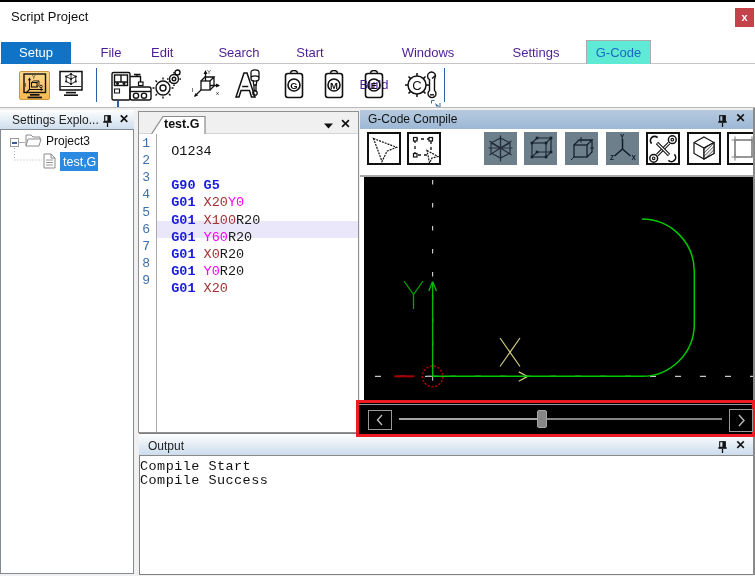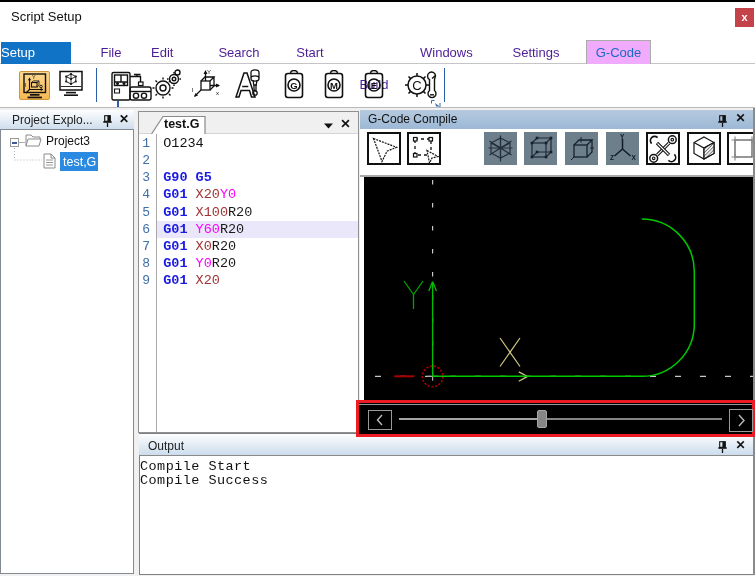--- a/index.html
+++ b/index.html
@@ -6,37 +6,37 @@
   body{width:755px;height:576px;position:relative;background:#f0f0f0;
        font-family:"Liberation Sans",sans-serif;overflow:hidden;}
   .abs{position:absolute;}
   .mono{font-family:"Liberation Mono",monospace;}
 </style>
 </head>
 <body>
 
 <div class="abs" style="left:0;top:0;width:755px;height:108px;background:#fff;"></div>
 <div class="abs" style="left:0;top:0;width:755px;height:1.5px;background:#000;"></div>
-<div class="abs" style="left:11px;top:9px;font-size:13px;color:#111;">Script Setup</div>
+<div class="abs" style="left:11px;top:9px;font-size:13px;color:#111;">Script Project</div>
 <div class="abs" style="left:735px;top:8px;width:19px;height:19px;background:#c4434b;color:#fff;
      font-size:11px;font-weight:bold;text-align:center;line-height:19px;">x</div>
 
 <div class="abs" style="left:0;top:63px;width:755px;height:1px;background:#c5c5c5;"></div>
 <div class="abs" style="left:1px;top:42px;width:70px;height:22px;background:#1173c5;color:#fff;
-     font-size:13px;line-height:22px;">Setup</div>
+     font-size:13px;text-align:center;line-height:22px;">Setup</div>
 <div class="abs" style="top:42px;left:0;width:755px;height:22px;font-size:13px;color:#4c1d95;text-decoration:underline;">
   <span class="abs" style="left:91px;width:40px;text-align:center;top:3px;">File</span>
   <span class="abs" style="left:151px;width:40px;text-align:left;top:3px;">Edit</span>
   <span class="abs" style="left:211px;width:56px;text-align:center;top:3px;">Search</span>
   <span class="abs" style="left:288px;width:44px;text-align:center;top:3px;">Start</span>
   <span class="abs" style="left:352px;width:44px;text-align:center;top:3px;margin-top:32px;">Build</span>
-  <span class="abs" style="left:420px;width:64px;text-align:left;top:3px;">Windows</span>
+  <span class="abs" style="left:396px;width:64px;text-align:center;top:3px;">Windows</span>
   <span class="abs" style="left:506px;width:60px;text-align:center;top:3px;">Settings</span>
 </div>
-<div class="abs" style="left:586px;top:40px;width:65px;height:24px;background:#f0abfc;
+<div class="abs" style="left:586px;top:40px;width:65px;height:24px;background:#5eead4;
      border:1px solid #ababab;border-bottom:none;box-sizing:border-box;color:#1a6ac5;
      font-size:13px;text-align:center;line-height:23px;">G-Code</div>
 
 <div class="abs" id="toolbar" style="left:0;top:64px;width:755px;height:44px;">
 
   <div class="abs" style="left:18.5px;top:6.5px;width:31px;height:29px;border:1px solid #cd9737;
        border-radius:2px;background:linear-gradient(#fbd98f,#f6b854);box-sizing:border-box;"></div>
   <svg class="abs" style="left:18.5px;top:6px;" width="31" height="31" viewBox="0 0 31 31">
     <rect x="5" y="4" width="21.5" height="18.5" fill="none" stroke="#111" stroke-width="1.4"></rect>
     <rect x="11" y="24" width="9.5" height="1.7" fill="#111"></rect>
@@ -168,21 +168,21 @@
   <div class="abs" style="left:117px;top:37px;width:1.5px;height:6px;background:#2b5fa8;"></div>
   <svg class="abs" style="left:431px;top:36px;" width="10" height="8" viewBox="0 0 10 8">
     <path d="M0.5 0.5 h3 M0.5 0.5 v3 M9 7 h-4 M9 7 v-4" stroke="#3a6ea5" stroke-width="1" fill="none"></path>
     <path d="M4 3 l4 3 h-3 z" fill="#3a6ea5"></path>
   </svg>
 </div>
 <div class="abs" style="left:0;top:107px;width:755px;height:1px;background:#b9b9b9;"></div>
 
 <div class="abs" style="left:0;top:110px;width:134px;height:20px;
      background:linear-gradient(#fdfeff,#ccdcec);"></div>
-<div class="abs" style="left:12px;top:113px;font-size:12px;color:#222;">Project Explo...</div>
+<div class="abs" style="left:12px;top:113px;font-size:12px;color:#222;">Settings Explo...</div>
 <svg class="abs" style="left:102.5px;top:115px;" width="9" height="13" viewBox="0 0 9 13">
   <rect x="1.7" y="0.7" width="5.6" height="5.6" fill="none" stroke="#111" stroke-width="1.1"></rect>
     <rect x="4.4" y="0.7" width="2.9" height="5.6" fill="#111"></rect>
     <path d="M0.3 7 H8.7" stroke="#111" stroke-width="1.6"></path>
     <path d="M4.5 7.8 V12" stroke="#111" stroke-width="1.3"></path>
 </svg>
 <div class="abs" style="left:118px;top:112px;width:12px;height:15px;color:#111;font-size:12px;
      font-weight:bold;text-align:center;">✕</div>
 <div class="abs" style="left:0px;top:129px;width:134px;height:445px;background:#fff;
      border:1px solid #848a93;box-sizing:border-box;"></div>
@@ -232,21 +232,21 @@
   <pre class="mono abs" id="lnums" style="left:0;top:1px;width:11px;margin:0;font-size:13px;
        line-height:17.15px;text-align:right;color:#3f6fa6;">1
 2
 3
 4
 5
 6
 7
 8
 9</pre>
-  <pre class="mono abs" id="code" style="left:24.2px;top:1px;margin:0;font-size:13.5px;line-height:17.15px;color:#111;">O1234
+  <pre class="mono abs" id="code" style="left:24.2px;top:1px;margin:8px;font-size:13.5px;line-height:17.15px;color:#111;">O1234
 
 <b class="g">G90 G5</b>
 <b class="g">G01</b> <span class="x">X20</span><span class="y">Y0</span>
 <b class="g">G01</b> <span class="x">X100</span><span class="r">R20</span>
 <b class="g">G01</b> <span class="y">Y60</span><span class="r">R20</span>
 <b class="g">G01</b> <span class="x">X0</span><span class="r">R20</span>
 <b class="g">G01</b> <span class="y">Y0</span><span class="r">R20</span>
 <b class="g">G01</b> <span class="x">X20</span></pre>
 </div>
 <style>

